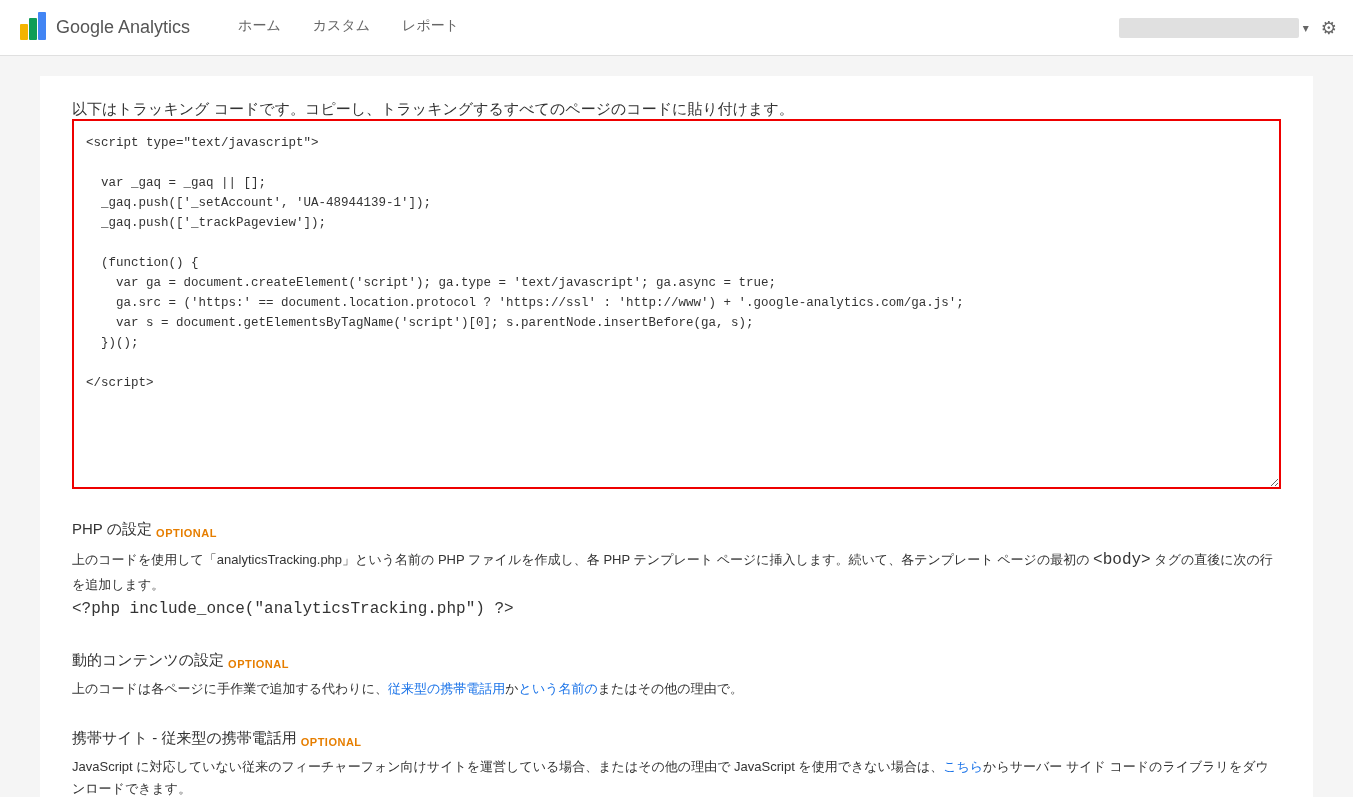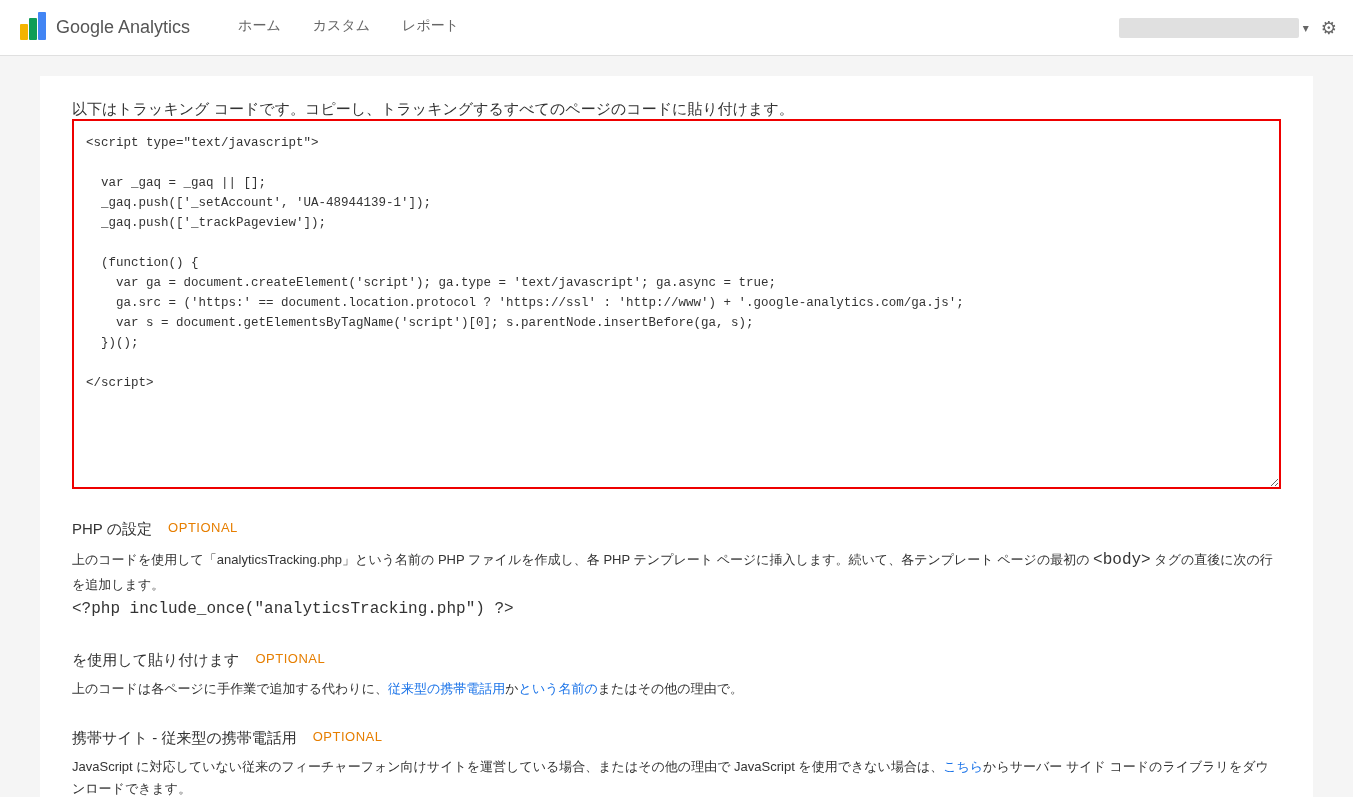--- a/index.html
+++ b/index.html
@@ -116,28 +116,28 @@
 
     
     .section {
       margin-top: 28px;
     }
     .section-title {
       font-size: 15px;
       font-weight: 500;
       color: #333;
       display: flex;
-      align-items: flex-start;
-      gap: 16px;
+      align-items: flex-end;
+      gap: 4px;
       margin-bottom: 8px;
     }
     .optional-badge {
-      font-size: 13px;
+      font-size: 11px;
       color: #e67e00;
-      font-weight: 400;
+      font-weight: 700;
       text-transform: uppercase;
       letter-spacing: 0.5px;
     }
     .section-body {
       font-size: 13px;
       color: #333;
       line-height: 1.7;
     }
     .section-body a, .link-text {
       color: #1a73e8;
@@ -206,21 +206,21 @@
       <div class="section-body">
         <span>上のコードを使用して「analyticsTracking.php」という名前の PHP ファイルを作成し、各 PHP テンプレート ページに挿入します。続いて、各テンプレート ページの最初の </span><span class="code-inline">&lt;body&gt;</span><span> タグの直後に次の行を追加します。</span>
         <br>
         <span class="code-inline">&lt;?php include_once("analyticsTracking.php") ?&gt;</span>
       </div>
     </div>
 
     
     <div class="section">
       <div class="section-title">
-        <span>を使用して貼り付けます</span>
+        <span>動的コンテンツの設定</span>
         <span class="optional-badge">OPTIONAL</span>
       </div>
       <div class="section-body">
         <span>上のコードは各ページに手作業で追加する代わりに、</span><a href="#" class="link-text">従来型の携帯電話用</a><span>か</span><a href="#" class="link-text">という名前の</a><span>またはその他の理由で。</span>
       </div>
     </div>
 
     
     <div class="section">
       <div class="section-title">

